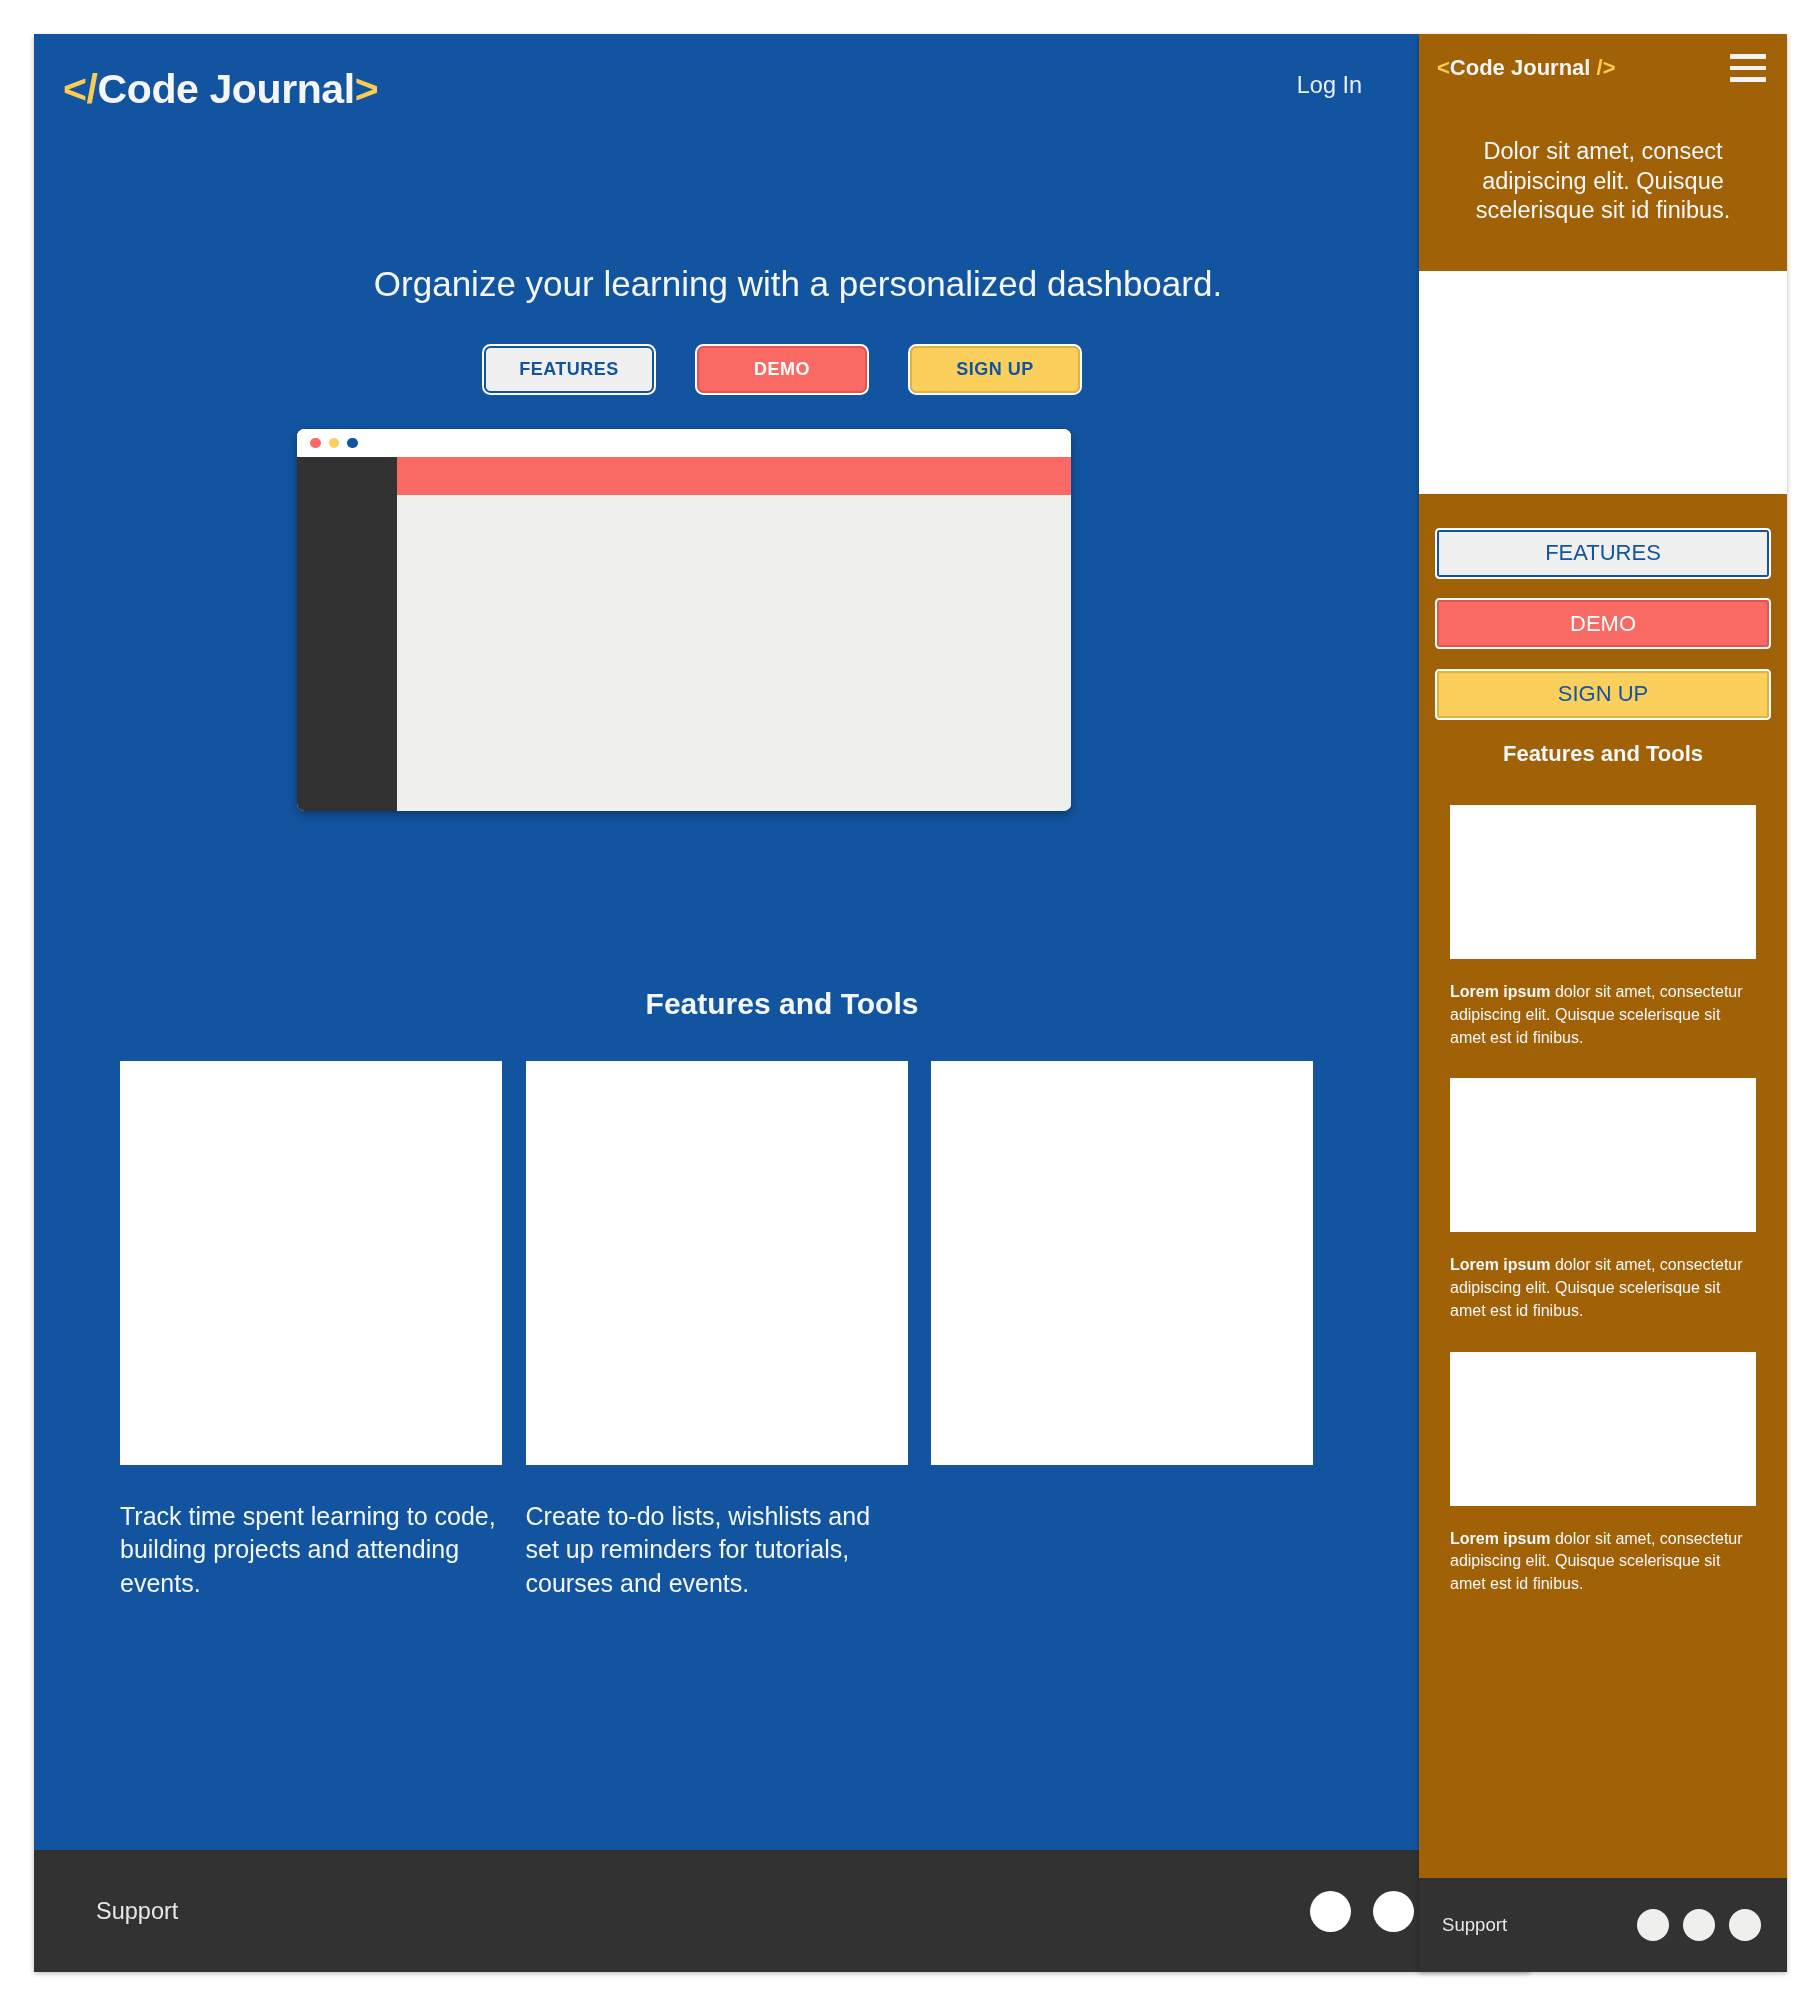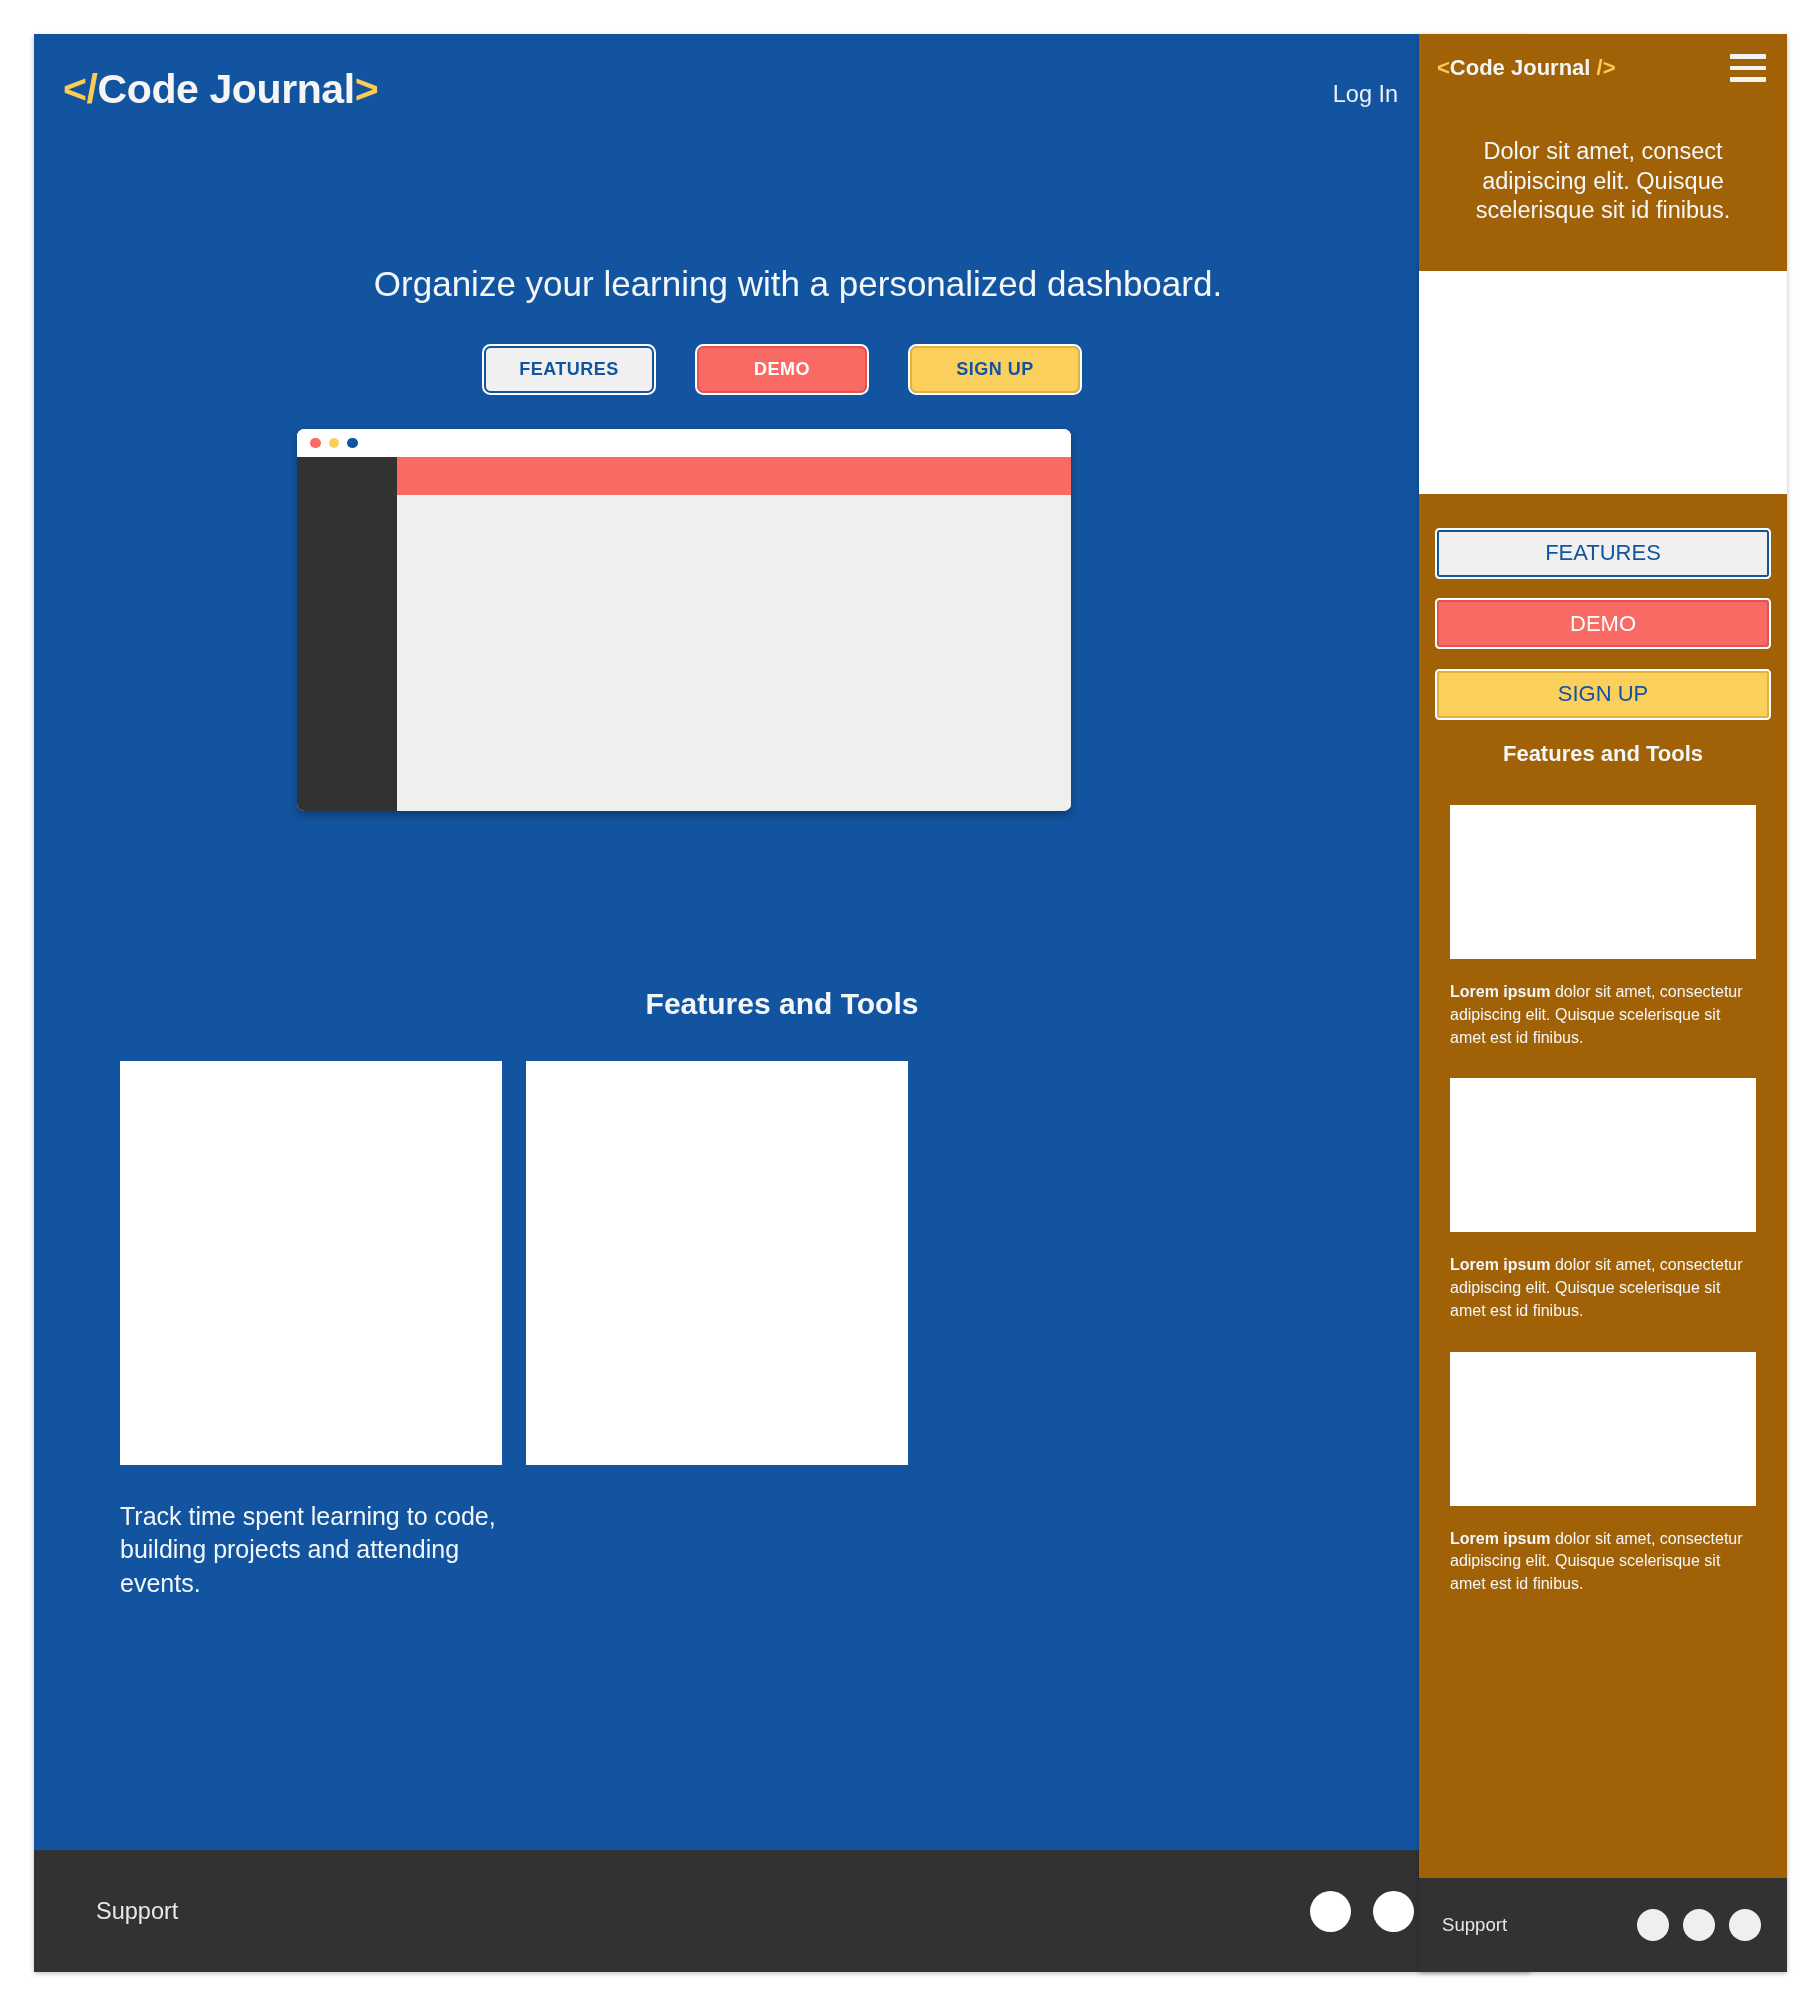--- a/index.html
+++ b/index.html
@@ -43,23 +43,23 @@
     font-size: 41px;
     font-weight: bold;
     letter-spacing: -0.4px;
     white-space: nowrap;
     color: #f5f5f5;
   }
   #desktop-logo .brk { color: #FBCB52; }
   #desktop-nav {
     position: absolute;
     right: 50px;
-    top: 47px;
-    display: flex;
-    gap: 24px;
+    top: 38px;
+    display: flex;
+    gap: 60px;
   }
   #desktop-nav .nav-link {
     color: #ecf0f4;
     font-size: 23.5px;
     white-space: nowrap;
     cursor: pointer;
   }
 
   
   #desktop-headline {
@@ -404,20 +404,24 @@
 
   <h2 id="desktop-features-heading">Features and Tools</h2>
 
   <div id="desktop-cards">
     <div class="card">
       <div class="card-image"></div>
       <p class="card-text">Track time spent learning to code, building projects and attending events.</p>
     </div>
     <div class="card">
       <div class="card-image"></div>
+      <p class="card-text">Create to-do lists, wishlists and set up reminders for tutorials, courses and events.</p>
+    </div>
+    <div class="card">
+      <div class="card-image"></div>
     </div>
   </div>
 
   <div id="desktop-footer">
     <span id="desktop-support">Support</span>
     <div id="desktop-social">
       <span class="social-dot"></span>
       <span class="social-dot"></span>
       <span class="social-dot"></span>
     </div>

